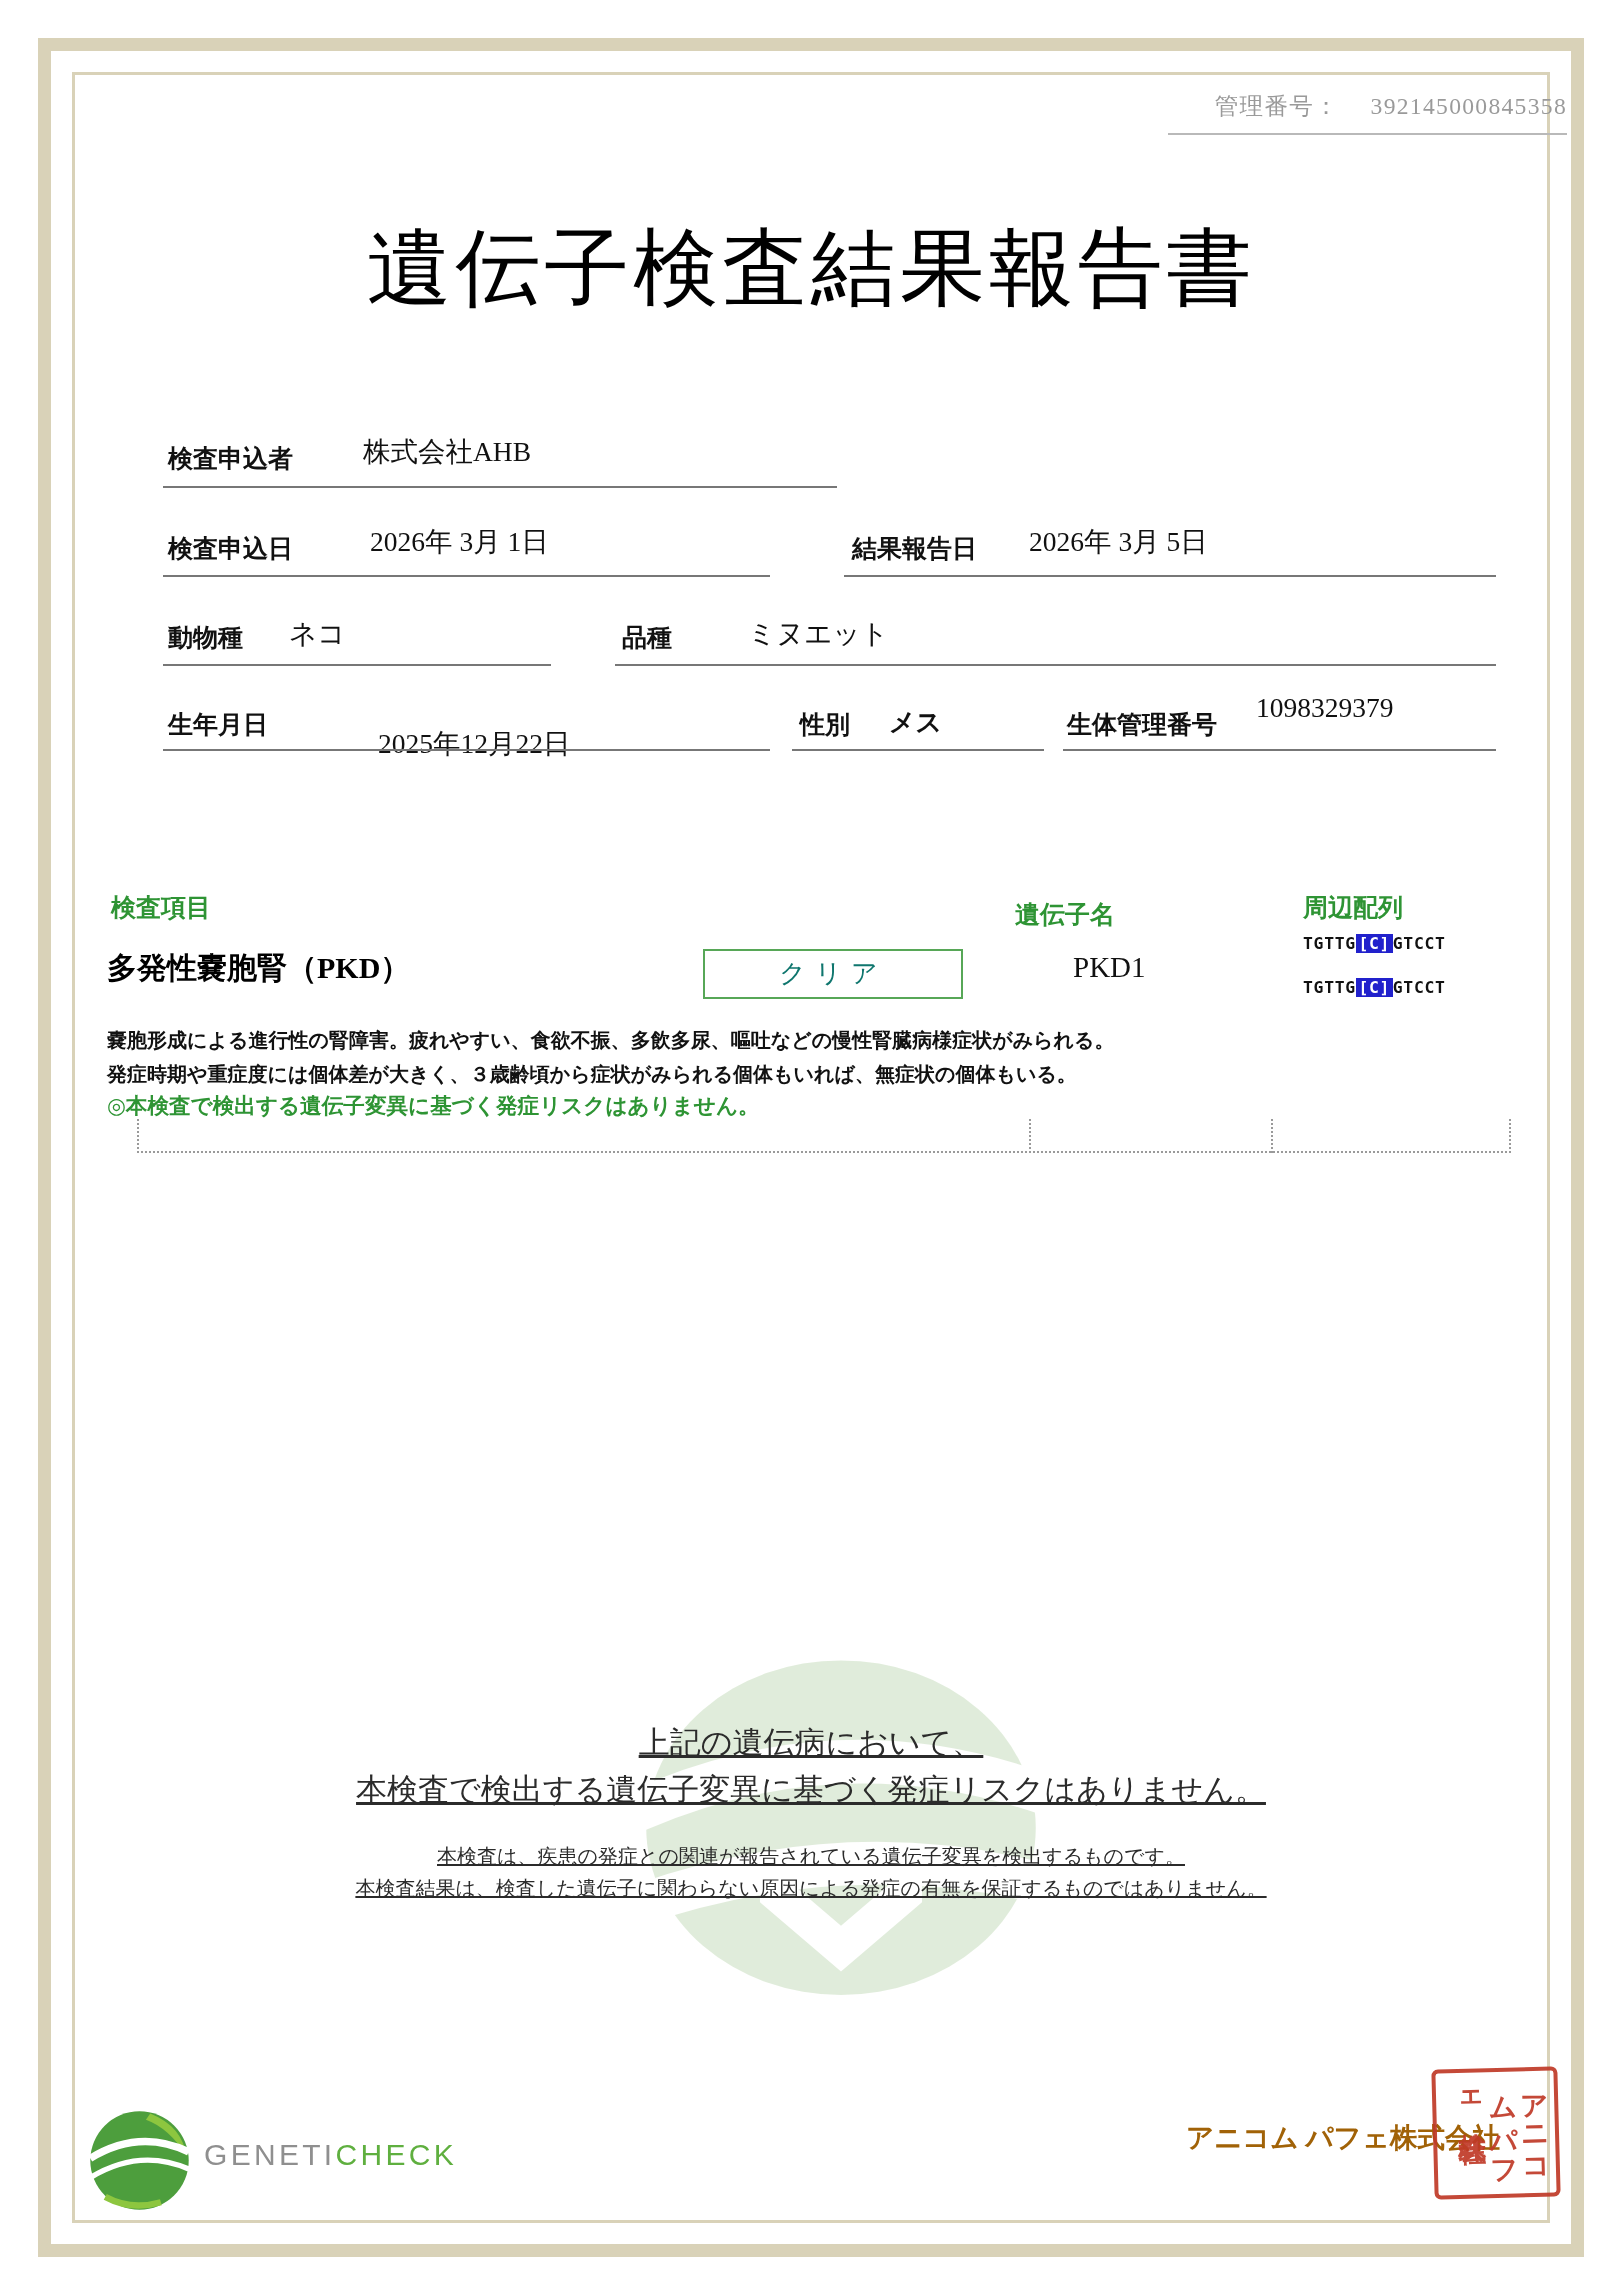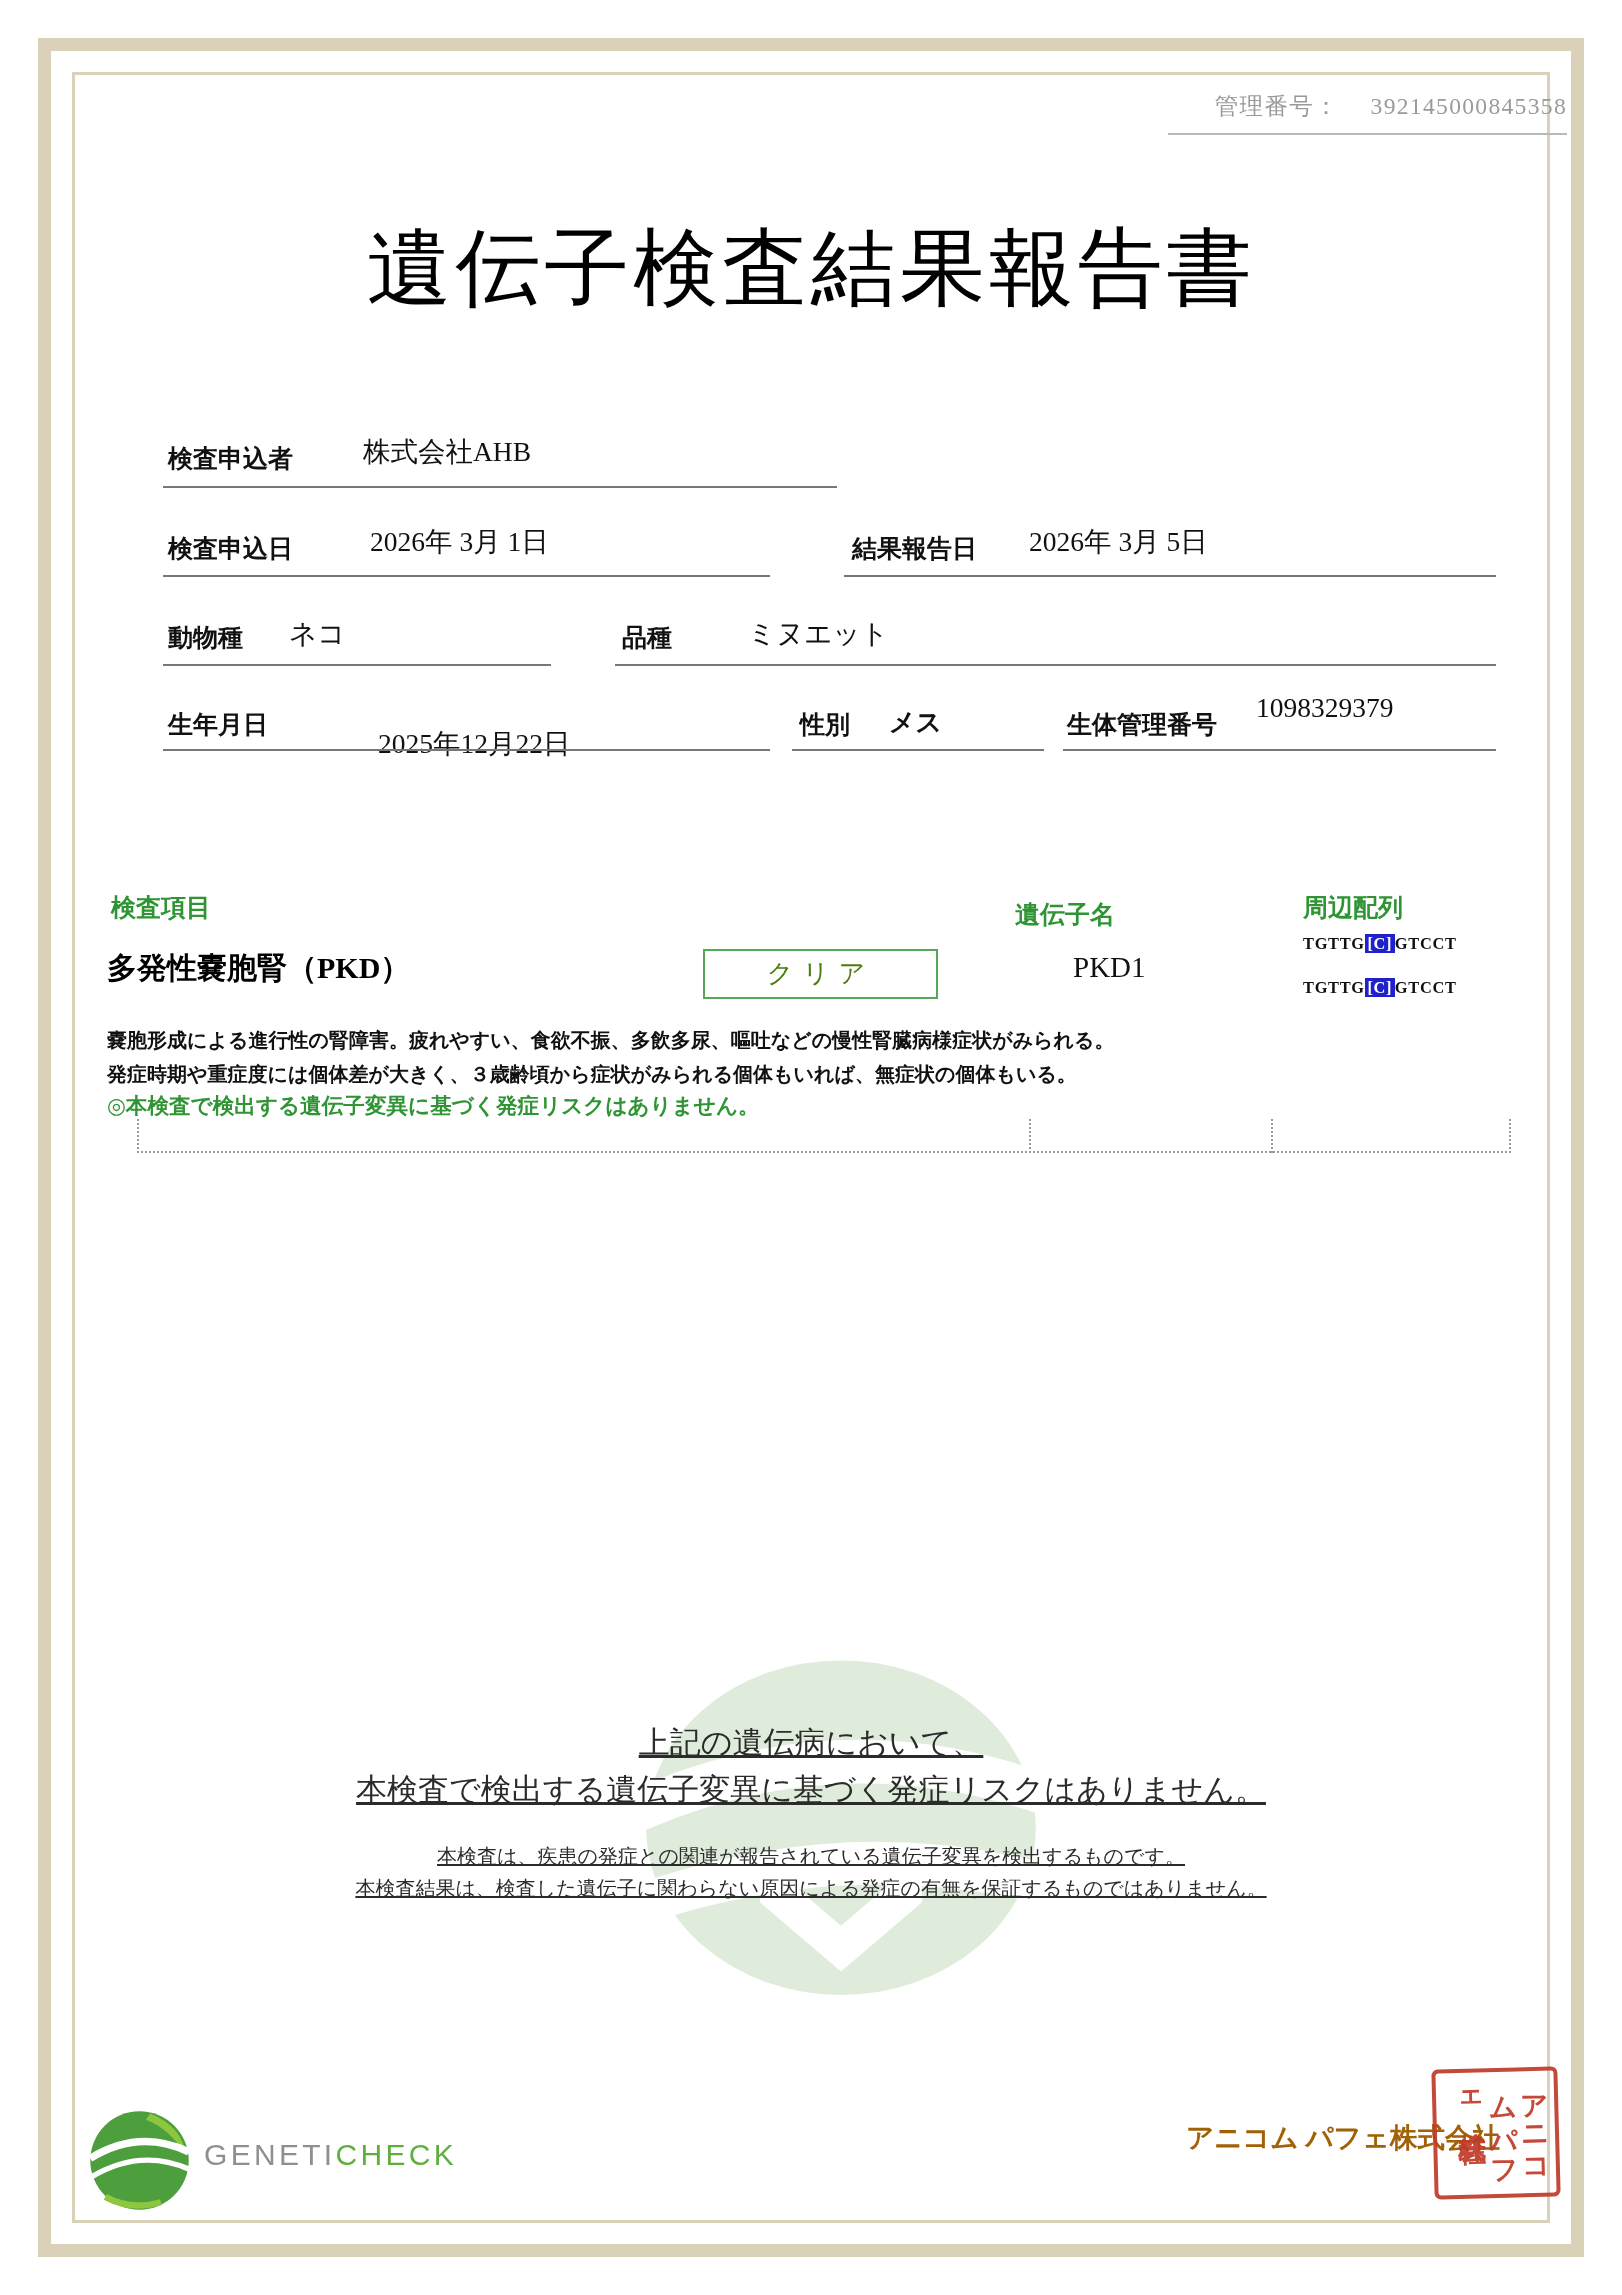--- a/index.html
+++ b/index.html
@@ -27,25 +27,25 @@
 
   .doc-title { left:0; top:211px; width:100%; text-align:center;
                font-size:85px; font-weight:normal; letter-spacing:3.9px; color:#000; }
 
   .label { font-weight:bold; font-size:25px; color:#111; }
   .value { font-size:27.5px; color:#111; }
   .uline { height:2px; background:#777; }
 
   .green-h { font-weight:bold; font-size:25px; color:#2e9434; }
   .item-name { font-weight:bold; font-size:30px; color:#000; }
-  .clear-box { left:703px; top:949px; width:235px; height:50px;
+  .clear-box { left:703px; top:949px; width:260px; height:50px;
                border:2px solid #57a757; text-align:center; line-height:46px;
-               font-size:26px; letter-spacing:9.2px; color:#4d7c0f; }
+               font-size:26px; letter-spacing:9.2px; color:#0f766e; }
   .gene-name { font-size:29px;margin-left:34px; }
-  .seq { font-size:16.4px; font-weight:bold; letter-spacing:0.7px;font-family:Liberation Serif, serif; }
+  .seq { font-size:16.4px; font-weight:bold; letter-spacing:0.7px; }
   .seq .variant { background:#2121cc; color:#fff; padding:0 2.6px; }
 
   .desc { font-size:20px; font-weight:bold; color:#111; }
   .risk-note { font-size:21.6px; font-weight:bold; color:#2e9434; }
 
   .dotted-cells { left:137px; top:1119px; width:1374px; height:34px;
                   border-bottom:2px dotted #9a9a9a; }
   .dotted-v { position:absolute; top:0; width:0; height:34px; border-left:2px dotted #9a9a9a; }
 
   .summary-line { left:0; width:100%; text-align:center; color:#2b2b2b;text-decoration:underline; }

